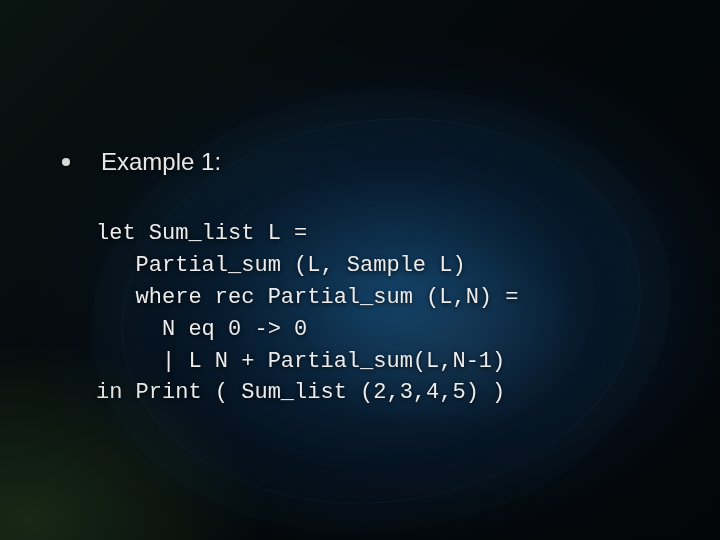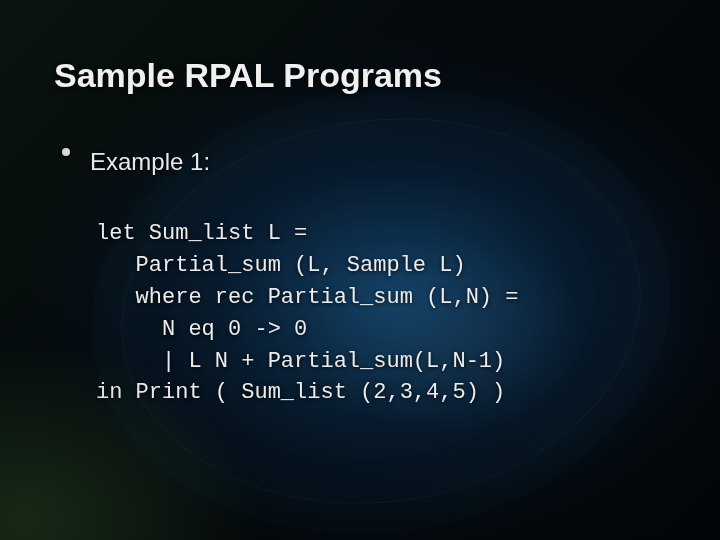--- a/index.html
+++ b/index.html
@@ -50,22 +50,22 @@
     font-size: 34px;
     font-weight: bold;
     color: #f0f0f0;
     text-shadow: 0 2px 6px rgba(0,0,0,0.8);
   }
   .bullet-row {
     position: absolute;
     left: 62px;
     top: 148px;
     display: flex;
-    align-items: flex-start;
-    gap: 20px;
+    align-items: center;
+    gap: 31px;
   }
   .bullet-dot {
     width: 8px;
     height: 8px;
     background: #d8d8d8;
     border-radius: 50%;
     flex: 0 0 auto;
     box-shadow: 0 1px 3px rgba(0,0,0,0.6);
   }
   .bullet-text {
@@ -83,21 +83,20 @@
     color: #ececec;
     white-space: pre;
     text-shadow: 0 1px 4px rgba(0,0,0,0.85);
   }
 </style>
 </head>
 <body>
 
 <div class="slide">
 
-  <div class="title">Sample RPAL Programs</div>
 
   <div class="bullet-row">
     <div class="bullet-dot"></div>
     <div class="bullet-text">Example 1:</div>
   </div>
 
   <div class="code"><span>let Sum_list L =</span>
 <span>   Partial_sum (L, Sample L)</span>
 <span>   where rec Partial_sum (L,N) =</span>
 <span>     N eq 0 -&gt; 0</span>

